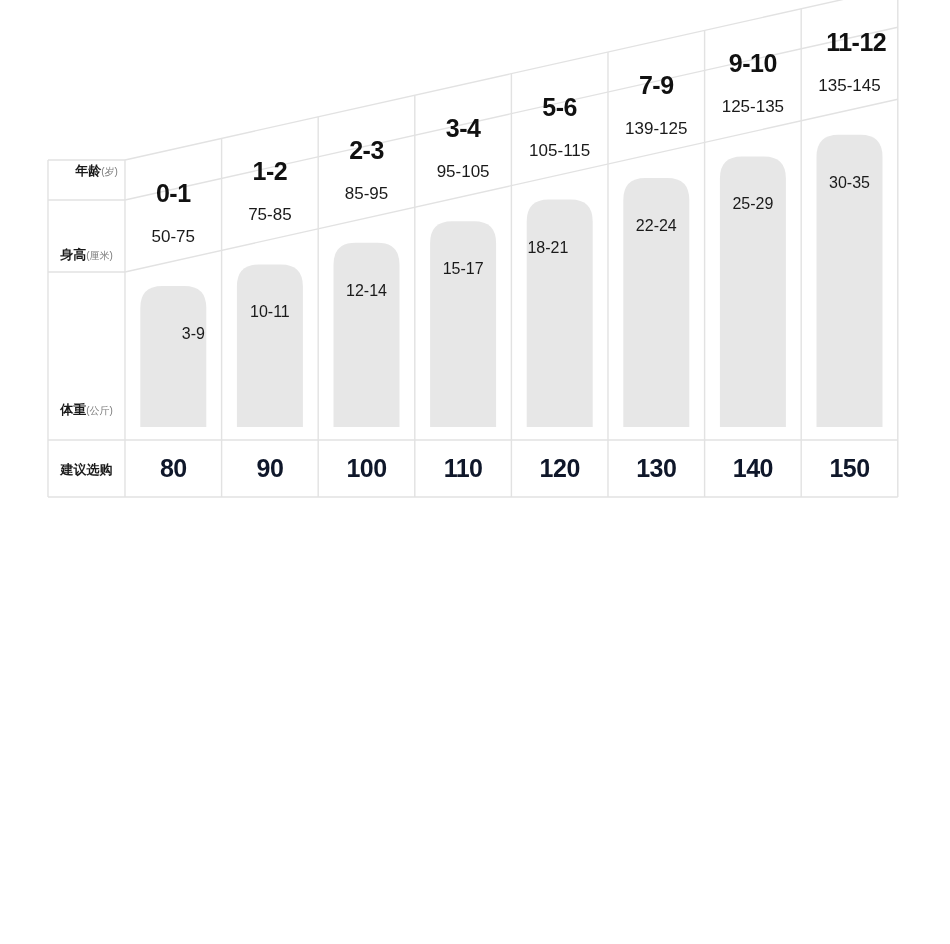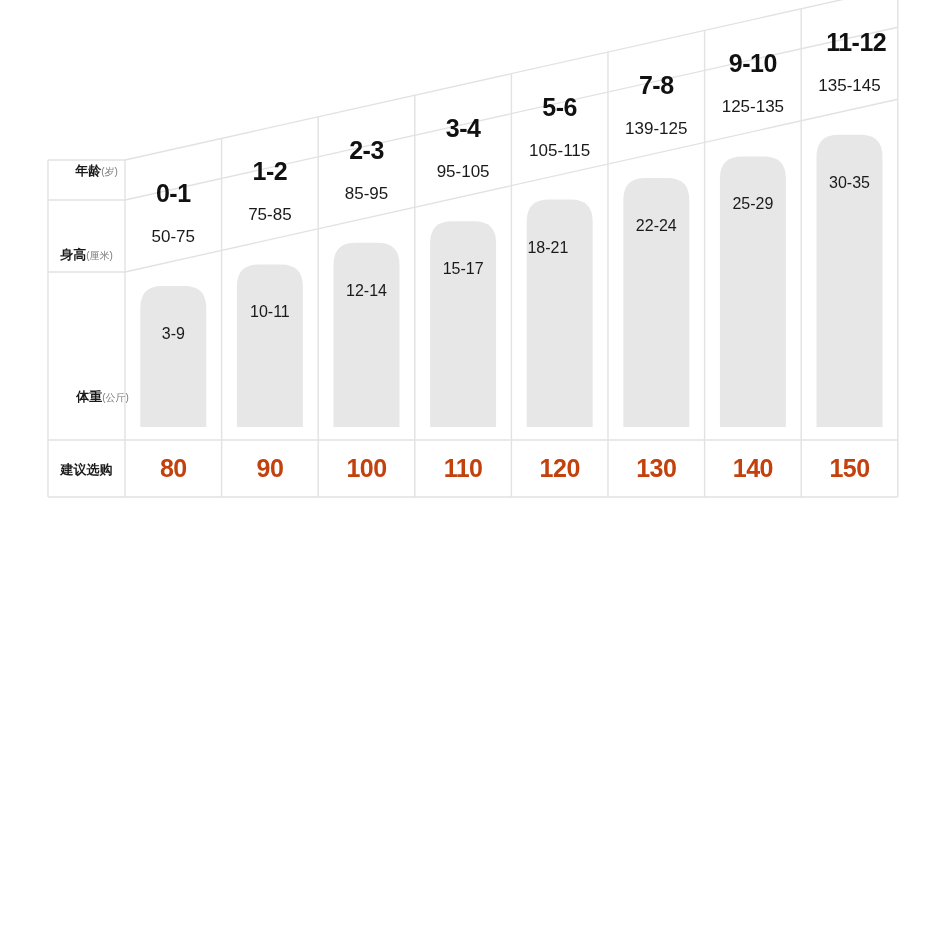--- a/index.html
+++ b/index.html
@@ -88,21 +88,21 @@
     font-size: 16px;
     font-weight: normal;
     color: #1a1a1a;
   }
 
   
   .size-val {
     font-size: 25px;
     font-weight: bold;
     letter-spacing: -0.5px;
-    color: #c2410c;
+    color: #0f172a;
   }
 
   
   .footnote {
     position: absolute;
     left: 48px;
     top: 521px;
     font-size: 14px;
     font-weight: bold;
     color: #111111;
@@ -148,50 +148,50 @@
       </g>
   </svg>
 
   <div class="layer">
     <div class="rowlabel" style="top:164px;padding-left:10px;">
       <span>年龄</span><span class="unit">(岁)</span>
     </div>
     <div class="rowlabel" style="top:248px;">
       <span>身高</span><span class="unit">(厘米)</span>
     </div>
-    <div class="rowlabel" style="top:390px;padding-left:16px;">
+    <div class="rowlabel" style="top:403px;">
       <span>体重</span><span class="unit">(公斤)</span>
     </div>
     <div class="rowlabel" style="top:463px;">
       <span>建议选购</span>
     </div>
   </div>
 
   <div class="layer" id="cells-layer">
       <div class="cell age-val" style="left: 125px; width: 96.6px; top: 181px;">0-1</div>
       <div class="cell height-val" style="left: 125px; width: 96.6px; top: 228px;">50-75</div>
-      <div class="cell weight-val" style="left: 125px; width: 96.6px; top: 326px;">3-9</div>
+      <div class="cell weight-val" style="left: 125px; width: 96.6px; top: 326px; padding-left: 20px;">3-9</div>
       <div class="cell size-val" style="left: 125px; width: 96.6px; top: 456px;">80</div>
       <div class="cell age-val" style="left: 221.6px; width: 96.6px; top: 159.4px;">1-2</div>
       <div class="cell height-val" style="left: 221.6px; width: 96.6px; top: 206.4px;">75-85</div>
       <div class="cell weight-val" style="left: 221.6px; width: 96.6px; top: 304.4px;">10-11</div>
       <div class="cell size-val" style="left: 221.6px; width: 96.6px; top: 456px;">90</div>
       <div class="cell age-val" style="left: 318.2px; width: 96.6px; top: 137.8px; text-align: center;">2-3</div>
       <div class="cell height-val" style="left: 318.2px; width: 96.6px; top: 184.8px;">85-95</div>
       <div class="cell weight-val" style="left: 318.2px; width: 96.6px; top: 282.8px;">12-14</div>
       <div class="cell size-val" style="left: 318.2px; width: 96.6px; top: 456px;">100</div>
       <div class="cell age-val" style="left: 414.8px; width: 96.6px; top: 116.2px;">3-4</div>
       <div class="cell height-val" style="left: 414.8px; width: 96.6px; top: 163.2px;">95-105</div>
       <div class="cell weight-val" style="left: 414.8px; width: 96.6px; top: 261.2px;">15-17</div>
       <div class="cell size-val" style="left: 414.8px; width: 96.6px; top: 456px;">110</div>
       <div class="cell age-val" style="left: 511.4px; width: 96.6px; top: 94.6px;">5-6</div>
       <div class="cell height-val" style="left: 511.4px; width: 96.6px; top: 141.6px;">105-115</div>
       <div class="cell weight-val" style="left: 511.4px; width: 73px; top: 239.6px;">18-21</div>
       <div class="cell size-val" style="left: 511.4px; width: 96.6px; top: 456px;">120</div>
-      <div class="cell age-val" style="left: 608px; width: 96.6px; top: 73px;">7-8</div>
+      <div class="cell age-val" style="left: 608px; width: 96.6px; top: 73px;">7-9</div>
       <div class="cell height-val" style="left: 608px; width: 96.6px; top: 120px;">139-125</div>
       <div class="cell weight-val" style="left: 608px; width: 96.6px; top: 218px;">22-24</div>
       <div class="cell size-val" style="left: 608px; width: 96.6px; top: 456px;">130</div>
       <div class="cell age-val" style="left: 704.6px; width: 96.6px; top: 51.4px;">9-10</div>
       <div class="cell height-val" style="left: 704.6px; width: 96.6px; top: 98.4px;">125-135</div>
       <div class="cell weight-val" style="left: 704.6px; width: 96.6px; top: 196.4px;">25-29</div>
       <div class="cell size-val" style="left: 704.6px; width: 96.6px; top: 456px;">140</div>
       <div class="cell age-val" style="left: 801.2px; width: 110px; top: 29.8px;">11-12</div>
       <div class="cell height-val" style="left: 801.2px; width: 96.6px; top: 76.8px;">135-145</div>
       <div class="cell weight-val" style="left: 801.2px; width: 96.6px; top: 174.8px;">30-35</div>

